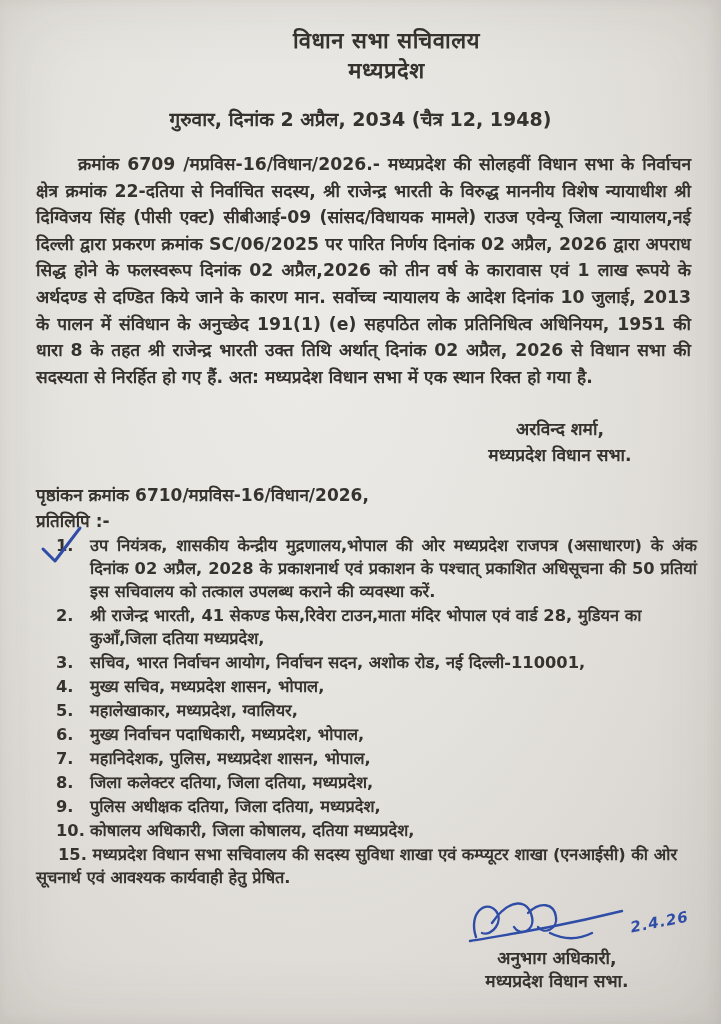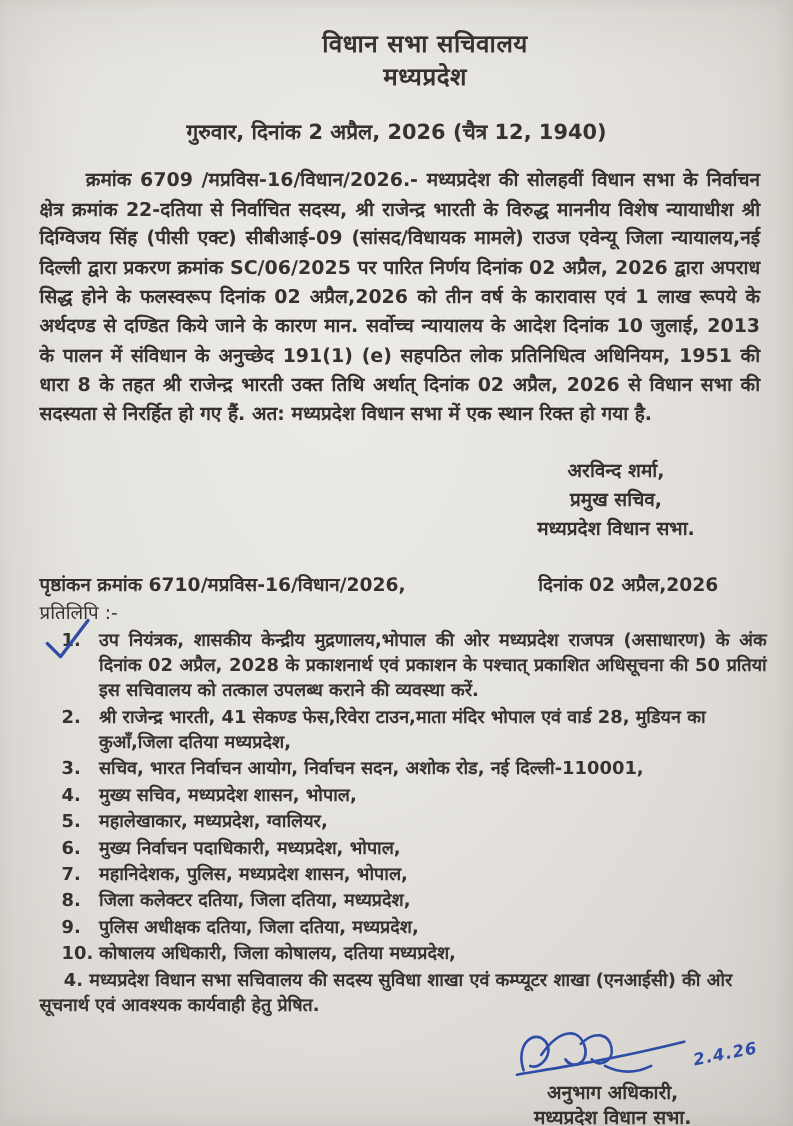--- a/index.html
+++ b/index.html
@@ -30,25 +30,25 @@
   .sig-top {
     width:270px;
     margin:26px 26px 0 auto;
     text-align:center;
     font-size:17.3px;
     font-weight:700;
     line-height:26px;
   }
   .endorse-row {
     display:flex; justify-content:space-between;
-    margin:25px 30px 0 36px;
+    margin:15px 30px 0 36px;
     font-size:17px; font-weight:600;
   }
   .endorse-date { margin-right:38px; }
-  .copies-label { margin:3px 0 2px 36px; font-size:17px; font-weight:400; }
+  .copies-label { margin:3px 0 2px 36px; font-size:17px; font-weight:700; }
   .copy-row {
     position:relative;
     display:flex;
     margin:0 24px 1px 56px;
     font-size:16.3px; font-weight:600;
     line-height:23px;
   }
   .copy-num { width:34px; flex:0 0 34px; }
   .copy-text { flex:1; }
   .copy-row.first .copy-text { text-align:justify; }
@@ -84,33 +84,31 @@
 </head>
 <body>
 
 <div class="page">
 
   <div class="titles">
     <div class="title-line">विधान सभा सचिवालय</div>
     <div class="title-line">मध्यप्रदेश</div>
   </div>
 
-  <div class="date-line">गुरुवार, दिनांक 2 अप्रैल, 2026 (चैत्र 12, 1940)</div>
+  <div class="date-line">गुरुवार, दिनांक 2 अप्रैल, 2034 (चैत्र 12, 1948)</div>
 
   <p class="body-para">क्रमांक 6709 /मप्रविस-16/विधान/2026.- मध्यप्रदेश की सोलहवीं विधान सभा के निर्वाचन क्षेत्र क्रमांक 22-दतिया से निर्वाचित सदस्य, श्री राजेन्द्र भारती के विरुद्ध माननीय विशेष न्यायाधीश श्री दिग्विजय सिंह (पीसी एक्ट) सीबीआई-09 (सांसद/विधायक मामले) राउज एवेन्यू जिला न्यायालय,नई दिल्ली द्वारा प्रकरण क्रमांक SC/06/2025 पर पारित निर्णय दिनांक 02 अप्रैल, 2026 द्वारा अपराध सिद्ध होने के फलस्वरूप दिनांक 02 अप्रैल,2026 को तीन वर्ष के कारावास एवं 1 लाख रूपये के अर्थदण्ड से दण्डित किये जाने के कारण मान. सर्वोच्च न्यायालय के आदेश दिनांक 10 जुलाई, 2013 के पालन में संविधान के अनुच्छेद 191(1) (e) सहपठित लोक प्रतिनिधित्व अधिनियम, 1951 की धारा 8 के तहत श्री राजेन्द्र भारती उक्त तिथि अर्थात् दिनांक 02 अप्रैल, 2026 से विधान सभा की सदस्यता से निरर्हित हो गए हैं. अत: मध्यप्रदेश विधान सभा में एक स्थान रिक्त हो गया है.</p>
 
   <div class="sig-top">
     <div>अरविन्द शर्मा,</div>
-    <div>प्रमुख सचिव,</div>
     <div>मध्यप्रदेश विधान सभा.</div>
   </div>
 
   <div class="endorse-row">
     <span>पृष्ठांकन क्रमांक  6710/मप्रविस-16/विधान/2026,</span>
-    <span class="endorse-date">दिनांक  02 अप्रैल,2026</span>
   </div>
 
   <div class="copies-label">प्रतिलिपि :-</div>
 
   <div class="copy-row first">
     <svg class="tick-icon" viewBox="0 0 46 42">
       <path d="M5 24 L17 36 L42 3" fill="none" stroke="#2f4da6" stroke-width="3" stroke-linecap="round" stroke-linejoin="round"></path>
     </svg>
     <span class="copy-num">1.</span>
     <span class="copy-text">उप नियंत्रक, शासकीय केन्द्रीय मुद्रणालय,भोपाल की ओर मध्यप्रदेश राजपत्र (असाधारण) के अंक दिनांक  02 अप्रैल, 2028 के प्रकाशनार्थ एवं प्रकाशन के पश्चात् प्रकाशित अधिसूचना की 50 प्रतियां इस सचिवालय को तत्काल उपलब्ध कराने की व्यवस्था करें.</span>
@@ -145,21 +143,21 @@
   </div>
   <div class="copy-row">
     <span class="copy-num">9.</span>
     <span class="copy-text">पुलिस अधीक्षक दतिया, जिला दतिया, मध्यप्रदेश,</span>
   </div>
   <div class="copy-row">
     <span class="copy-num">10.</span>
     <span class="copy-text">कोषालय अधिकारी, जिला कोषालय, दतिया मध्यप्रदेश,</span>
   </div>
 
-  <p class="item12">4. मध्यप्रदेश विधान सभा सचिवालय की सदस्य सुविधा शाखा एवं कम्प्यूटर शाखा (एनआईसी) की ओर सूचनार्थ एवं आवश्यक कार्यवाही हेतु प्रेषित.</p>
+  <p class="item12">15. मध्यप्रदेश विधान सभा सचिवालय की सदस्य सुविधा शाखा एवं कम्प्यूटर शाखा (एनआईसी) की ओर सूचनार्थ एवं आवश्यक कार्यवाही हेतु प्रेषित.</p>
 
   <div class="sig-bottom">
     <div class="scribble-wrap">
       <svg width="230" height="56" viewBox="0 0 230 56">
         <g fill="none" stroke="#2f4da6" stroke-width="2.4" stroke-linecap="round">
           <path d="M14 46 C 6 22, 24 8, 34 20 C 42 30, 30 46, 20 42"></path>
           <path d="M30 32 C 48 6, 66 8, 70 26 C 73 40, 58 46, 52 36"></path>
           <path d="M66 22 C 78 10, 92 12, 94 26 C 96 38, 82 44, 76 36"></path>
           <path d="M8 50 C 55 42, 95 36, 160 20"></path>
           <path d="M88 42 C 104 50, 118 48, 130 42"></path>

